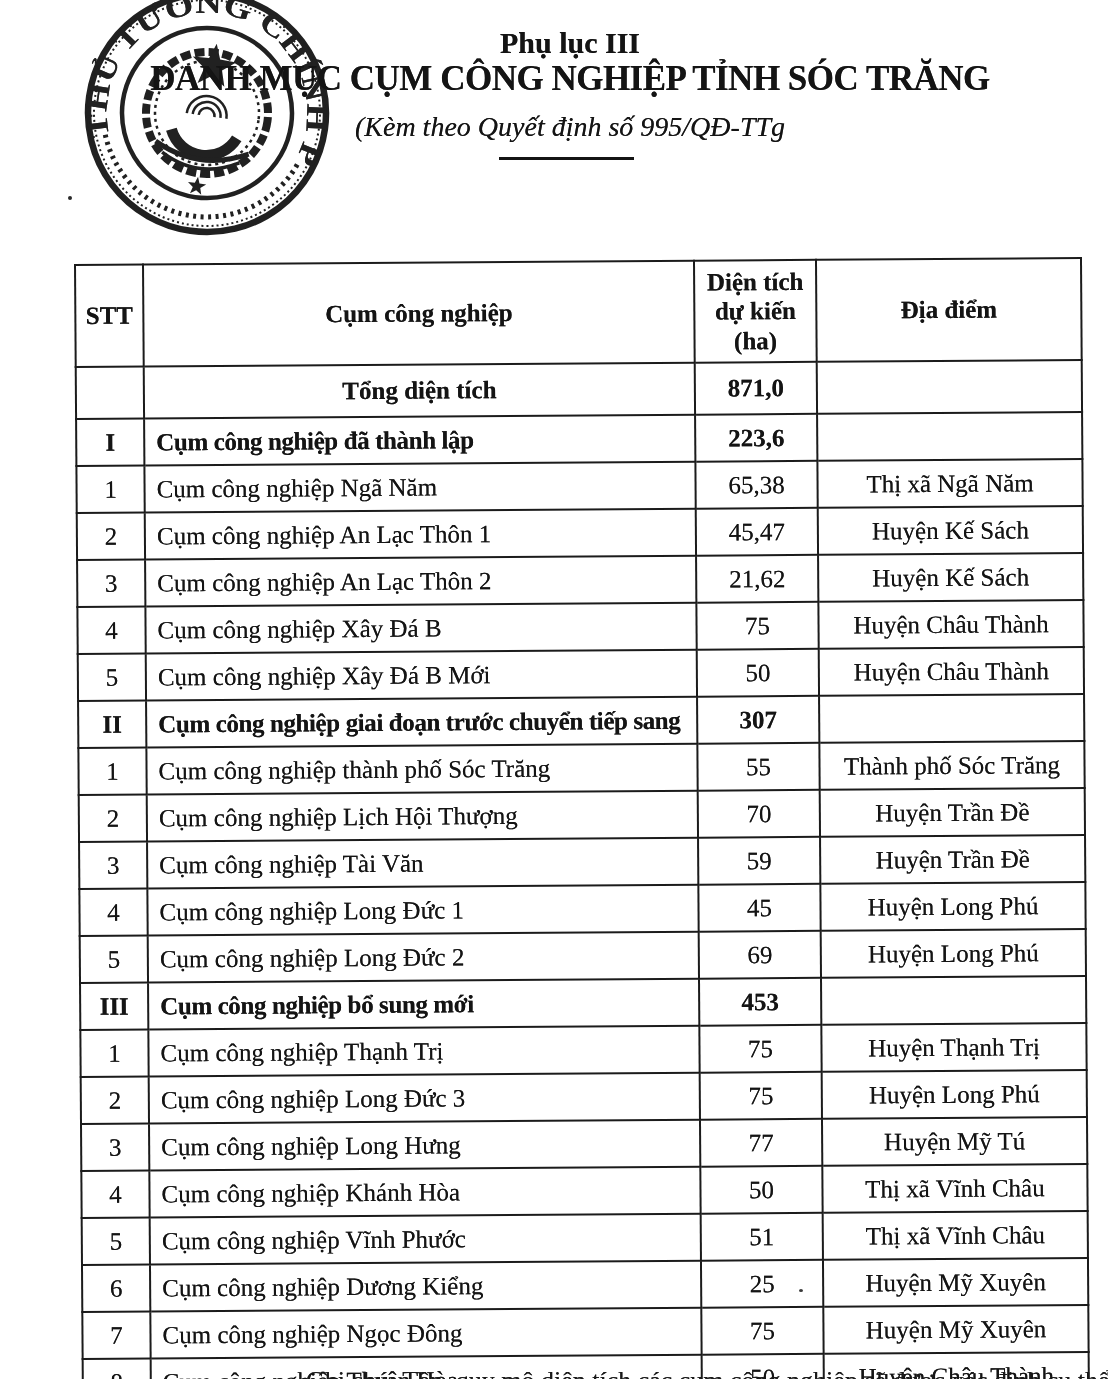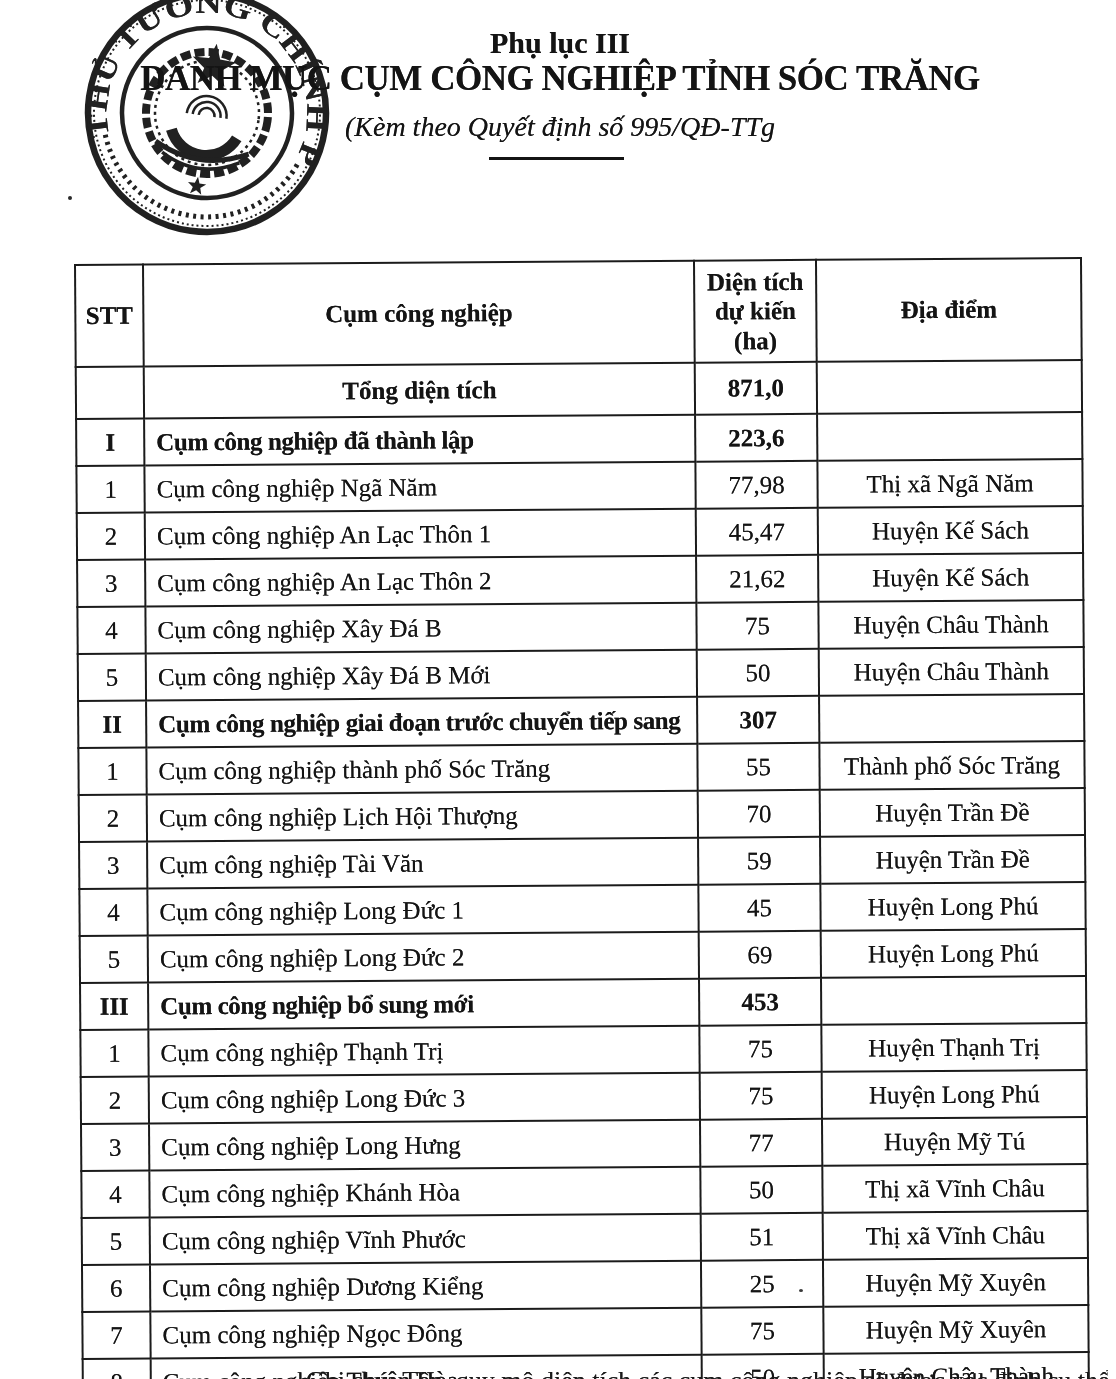--- a/index.html
+++ b/index.html
@@ -4,21 +4,21 @@
 <style>
   html,body{margin:0;padding:0;background:#e8e8e8;}
   .page{
     position:relative;width:1116px;height:1379px;background:#ffffff;overflow:hidden;
     font-family:"Liberation Serif","DejaVu Serif",serif;color:#141414;
     text-shadow:0 0 0.45px rgba(20,20,20,0.8);
   }
   
   .seal{position:absolute;left:82px;top:-12px;width:250px;height:250px;z-index:1;opacity:0.95;}
   
-  .title-block{position:absolute;left:20px;top:0;width:1080px;text-align:center;z-index:2;}
+  .title-block{position:absolute;left:30px;top:0;width:1080px;text-align:center;z-index:2;}
   .appendix{margin-top:26px;font-size:30px;font-weight:bold;line-height:1.15;}
   .t-main{font-size:35px;font-weight:bold;line-height:1.02;margin-top:0;letter-spacing:-0.5px;}
   .t-sub{font-size:28px;font-style:italic;line-height:1.12;margin-top:15px;}
   .t-sub:first-of-type{margin-top:6px;}
   .head-rule{width:135px;height:3px;background:#141414;margin:14px auto 0 auto;transform:translateX(-4px);}
   
   .doc-table{
     position:absolute;left:74px;top:264px;border-collapse:collapse;z-index:2;
     transform:rotate(-0.4deg);transform-origin:0 0;table-layout:fixed;background:#fff;
   }
@@ -108,21 +108,21 @@
         </tr>
         <tr class="r-section">
           <td class="c-stt">I</td>
           <td class="c-name">Cụm công nghiệp đã thành lập</td>
           <td class="c-area">223,6</td>
           <td class="c-location"></td>
         </tr>
         <tr class="r-item">
           <td class="c-stt">1</td>
           <td class="c-name">Cụm công nghiệp Ngã Năm</td>
-          <td class="c-area">77,98</td>
+          <td class="c-area">65,38</td>
           <td class="c-location">Thị xã Ngã Năm</td>
         </tr>
         <tr class="r-item">
           <td class="c-stt">2</td>
           <td class="c-name">Cụm công nghiệp An Lạc Thôn 1</td>
           <td class="c-area">45,47</td>
           <td class="c-location">Huyện Kế Sách</td>
         </tr>
         <tr class="r-item">
           <td class="c-stt">3</td>

